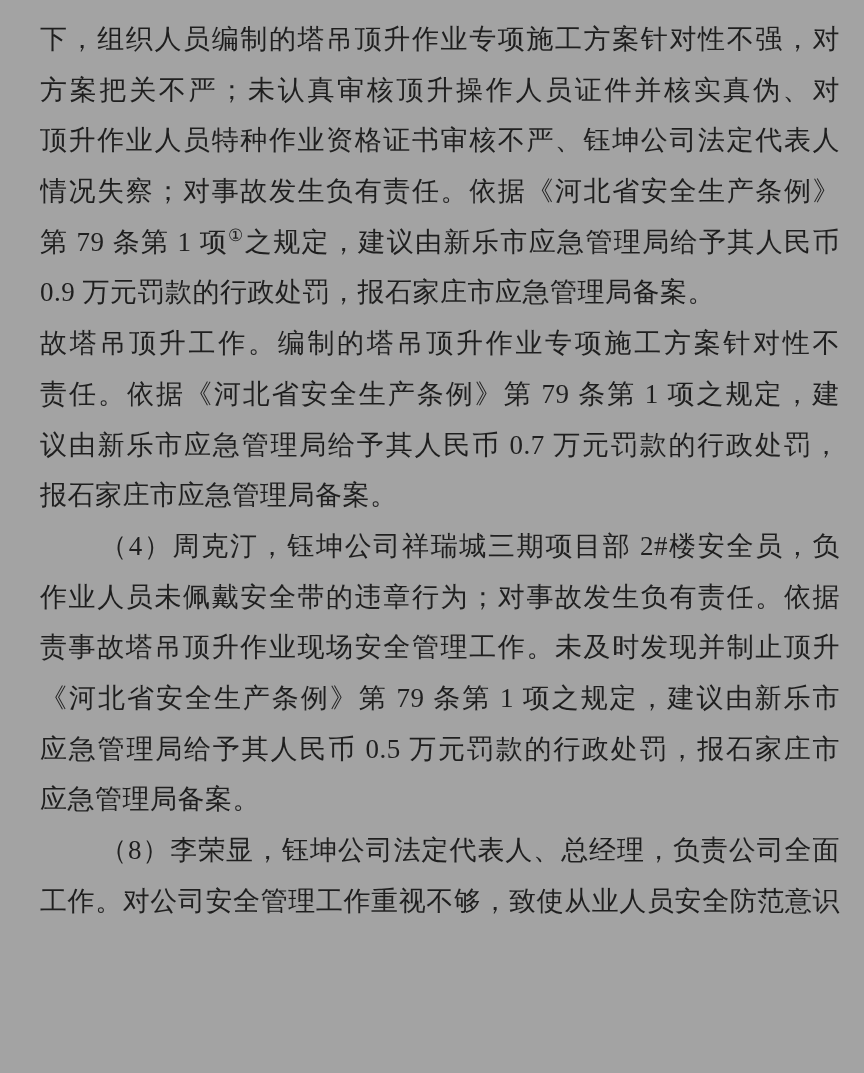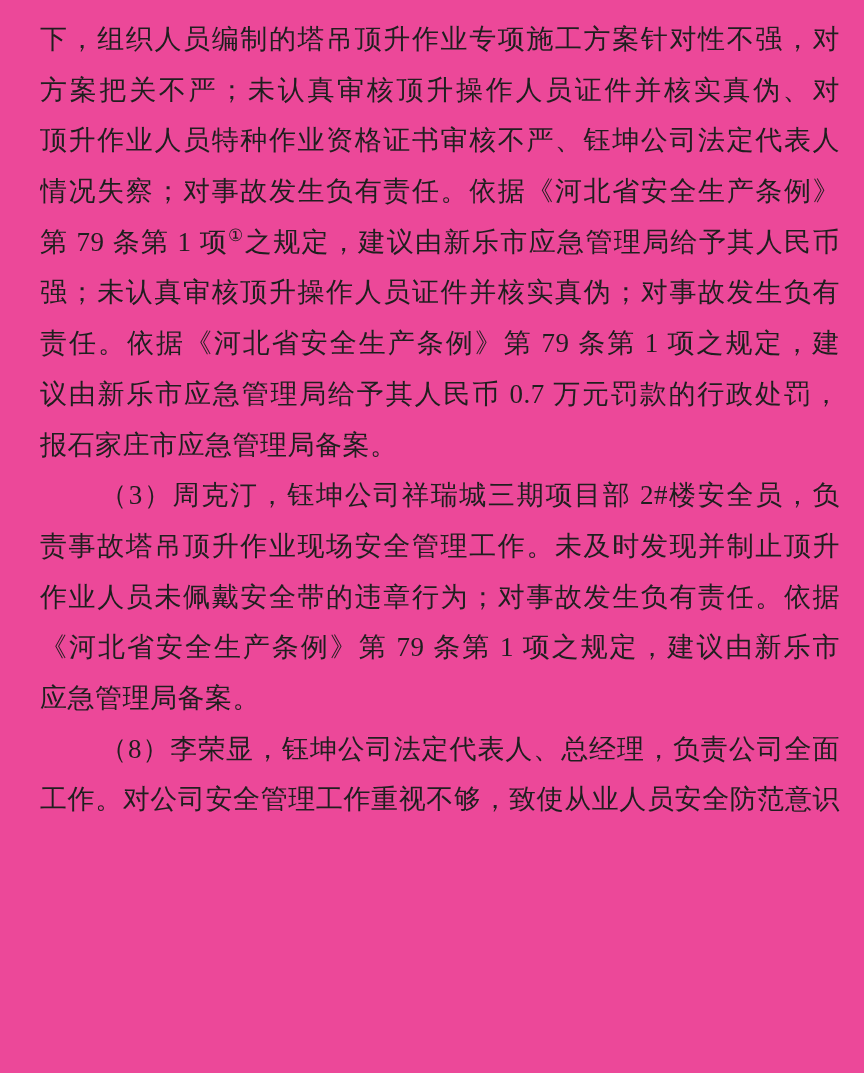--- a/index.html
+++ b/index.html
@@ -7,21 +7,21 @@
   body {
     background: #ffffff;
     overflow: hidden;
     font-family: "Liberation Serif", "DejaVu Serif", serif;
   }
   .page {
     width: 864px;
     height: 1073px;
     padding: 14px 24px 0 40px;
     color: #1f1f1f;
-    background: #ec4899;
+    background: #a3a3a3;
   }
   .line {
     font-size: 27px;
     line-height: 50.7px;
     height: 50.7px;
     overflow: hidden;
     text-align: justify;
     text-align-last: justify;
     letter-spacing: 0.5px;
   }
@@ -40,34 +40,36 @@
 <body>
 
 <div class="page">
 
   <div>
     <div class="line">下，组织人员编制的塔吊顶升作业专项施工方案针对性不强，对</div>
     <div class="line">方案把关不严；未认真审核顶升操作人员证件并核实真伪、对</div>
     <div class="line">顶升作业人员特种作业资格证书审核不严、钰坤公司法定代表人</div>
     <div class="line">情况失察；对事故发生负有责任。依据《河北省安全生产条例》</div>
     <div class="line"><span>第 79 条第 1 项</span><span class="fn">①</span><span>之规定，建议由新乐市应急管理局给予其人民币</span></div>
+    <div class="line short">0.9 万元罚款的行政处罚，报石家庄市应急管理局备案。</div>
   </div>
 
   <div>
-    <div class="line">强；未认真审核顶升操作人员证件并核实真伪；对事故发生负有</div>
+    <div class="line">故塔吊顶升工作。编制的塔吊顶升作业专项施工方案针对性不</div>
     <div class="line">责任。依据《河北省安全生产条例》第 79 条第 1 项之规定，建</div>
     <div class="line">议由新乐市应急管理局给予其人民币 0.7 万元罚款的行政处罚，</div>
     <div class="line short">报石家庄市应急管理局备案。</div>
   </div>
 
   <div>
-    <div class="line indent">（3）周克汀，钰坤公司祥瑞城三期项目部 2#楼安全员，负</div>
+    <div class="line indent">（4）周克汀，钰坤公司祥瑞城三期项目部 2#楼安全员，负</div>
+    <div class="line">作业人员未佩戴安全带的违章行为；对事故发生负有责任。依据</div>
     <div class="line">责事故塔吊顶升作业现场安全管理工作。未及时发现并制止顶升</div>
-    <div class="line">作业人员未佩戴安全带的违章行为；对事故发生负有责任。依据</div>
     <div class="line">《河北省安全生产条例》第 79 条第 1 项之规定，建议由新乐市</div>
+    <div class="line">应急管理局给予其人民币 0.5 万元罚款的行政处罚，报石家庄市</div>
     <div class="line short">应急管理局备案。</div>
   </div>
 
   <div>
     <div class="line indent">（8）李荣显，钰坤公司法定代表人、总经理，负责公司全面</div>
     <div class="line">工作。对公司安全管理工作重视不够，致使从业人员安全防范意识</div>
   </div>
 
 </div>
 

